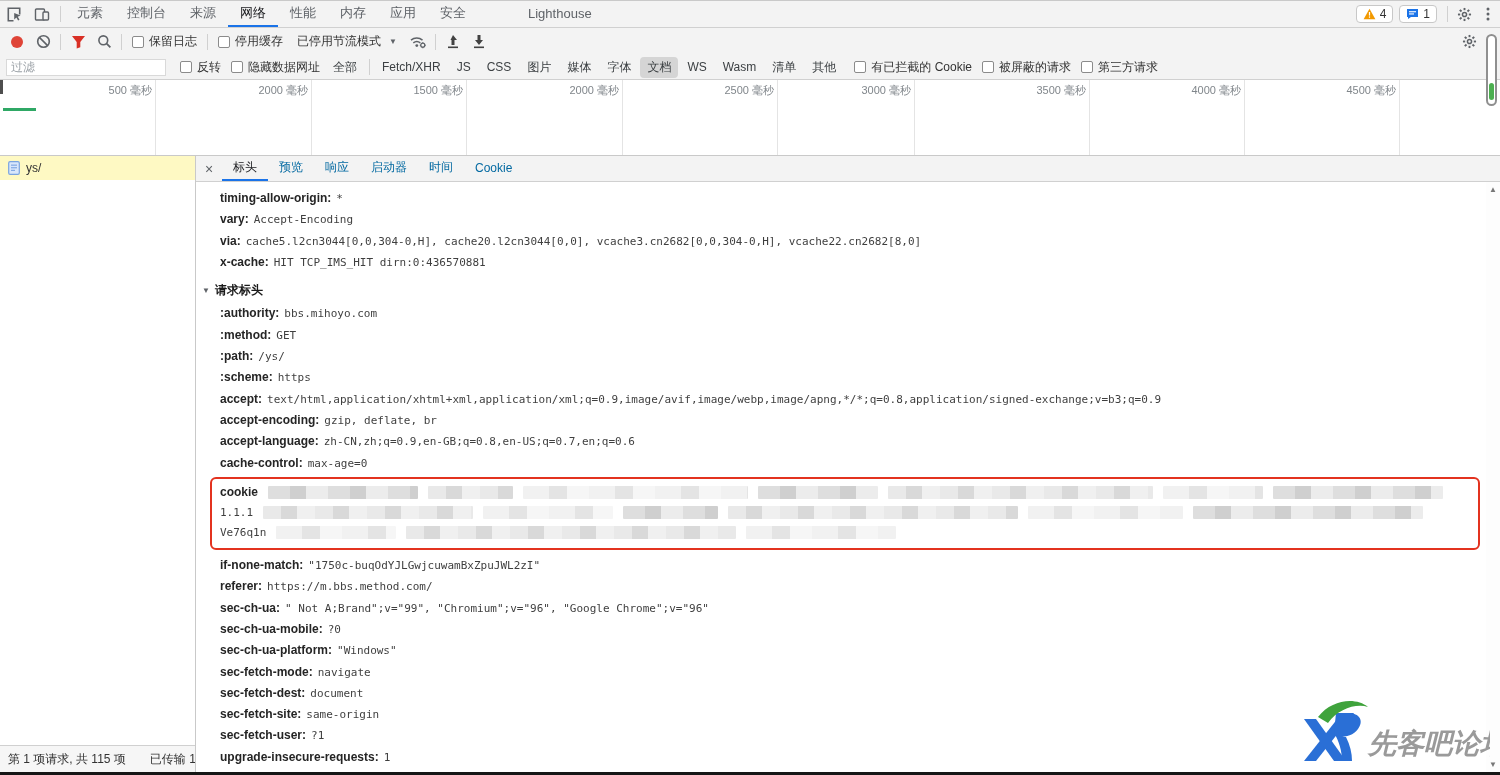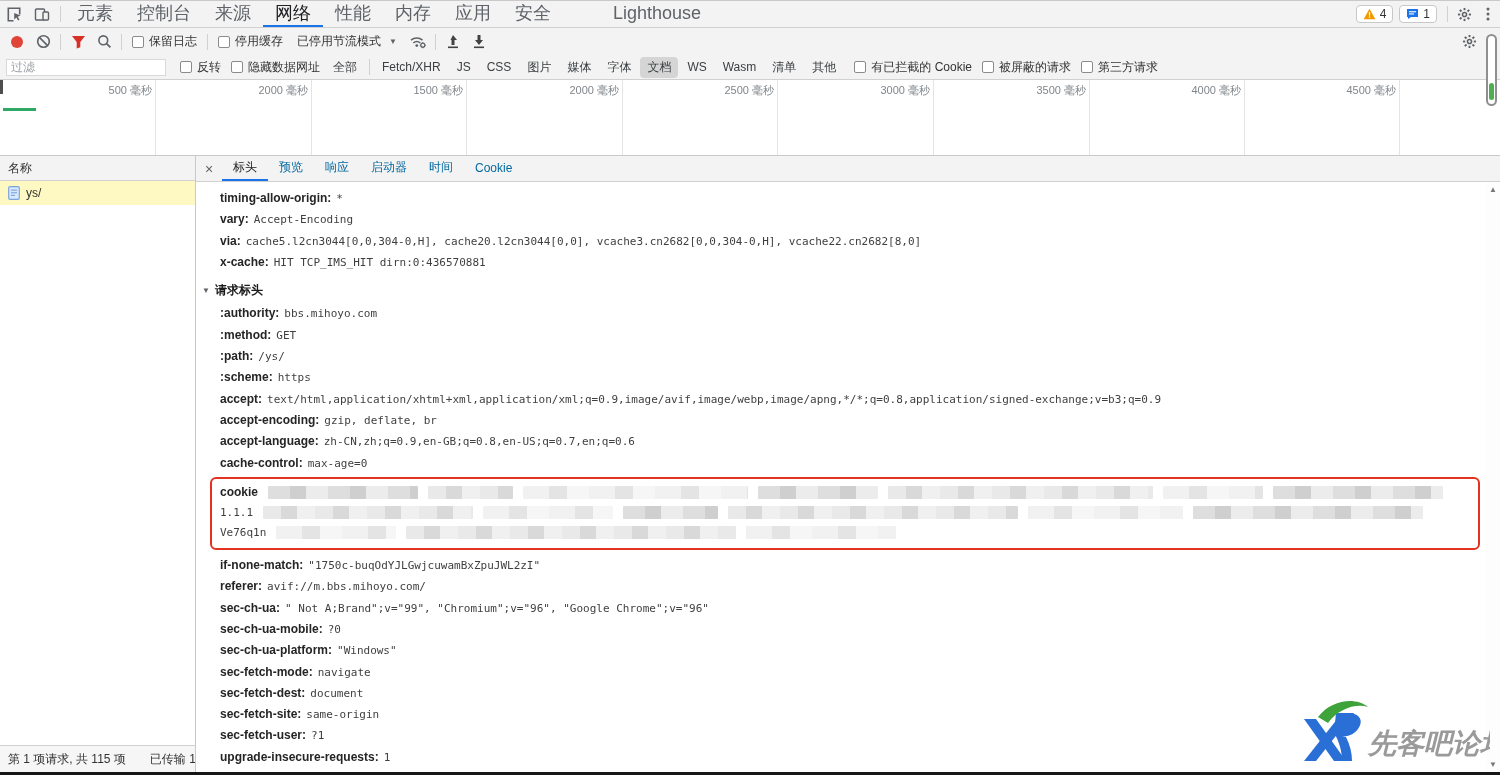--- a/index.html
+++ b/index.html
@@ -4,21 +4,21 @@
 <style>
   * { margin:0; padding:0; box-sizing:border-box; }
   html,body { width:1500px; height:775px; }
   body { font-family:"Liberation Sans", sans-serif; font-size:12px; color:#333; background:#fff; }
   .devtools { position:relative; width:1500px; height:775px; overflow:hidden; background:#fff; display:flex; flex-direction:column; border-top:1px solid #c9c9c9; }
 
   
   .tabbar { height:27px; background:#f3f3f3; border-bottom:1px solid #d0d0d0; display:flex; align-items:center; flex:0 0 27px; }
   .tb-icon { width:28px; height:26px; display:flex; align-items:center; justify-content:center; cursor:pointer; }
   .vsep { width:1px; height:16px; background:#d0d0d0; margin:0 4px; }
-  .tab { height:26px; display:flex; align-items:center; padding:4px 12px; color:#5f6368; font-size:18px; cursor:pointer; border-bottom:2px solid transparent; white-space:nowrap; }
+  .tab { height:26px; display:flex; align-items:center; padding:4px 12px; color:#5f6368; font-size:13px; cursor:pointer; border-bottom:2px solid transparent; white-space:nowrap; }
   .tab.active { color:#202124; border-bottom-color:#1a73e8; }
   .tab.lighthouse { margin-left:38px; }
   .tabbar-spacer { flex:1; }
   .badge { display:flex; align-items:center; gap:4px; border:1px solid #c8c8c8; background:#fff; border-radius:4px; padding:1px 6px; margin-right:6px; cursor:pointer; font-size:12px; color:#333; }
   .kebab, .gearbtn { width:24px; height:24px; display:flex; align-items:center; justify-content:center; cursor:pointer; }
 
   
   .nettoolbar { height:27px; background:#f3f3f3; display:flex; align-items:center; padding:0 4px; flex:0 0 27px; }
   .ntb-btn { width:26px; height:24px; display:flex; align-items:center; justify-content:center; cursor:pointer; }
   .chk { display:flex; align-items:center; gap:5px; margin:11px 6px; cursor:pointer; color:#333; white-space:nowrap; }
@@ -289,21 +289,21 @@
       </div>
     <div class="tick" style="left:466px">
         <span class="ticklabel">1500 毫秒</span>
       </div>
     <div class="tick" style="left:622px">
         <span class="ticklabel">2000 毫秒</span>
       </div>
     <div class="tick" style="left:777px">
         <span class="ticklabel">2500 毫秒</span>
       </div>
-    <div class="tick" style="left:933px">
+    <div class="tick" style="left:914px">
         <span class="ticklabel">3000 毫秒</span>
       </div>
     <div class="tick" style="left:1089px">
         <span class="ticklabel">3500 毫秒</span>
       </div>
     <div class="tick" style="left:1244px">
         <span class="ticklabel">4000 毫秒</span>
       </div>
     <div class="tick" style="left:1399px">
         <span class="ticklabel">4500 毫秒</span>
@@ -312,21 +312,20 @@
     <div class="ov-greenbar"></div>
   </div>
 
   <div class="ov-scroll-pill">
     <div class="ov-scroll-green"></div>
   </div>
 
   <div class="main">
 
     <div class="leftpanel">
-      <div class="lp-header">名称</div>
       <div class="req-row">
         <span>
           <svg width="12" height="14" viewBox="0 0 12 14">
               <rect x="0.7" y="0.7" width="10.6" height="12.6" rx="1.4" fill="#d9e7fb" stroke="#7aa4e0" stroke-width="1.2"></rect>
               <rect x="3" y="3.6" width="6" height="1.1" fill="#7aa4e0"></rect>
               <rect x="3" y="6.2" width="6" height="1.1" fill="#7aa4e0"></rect>
               <rect x="3" y="8.8" width="4" height="1.1" fill="#7aa4e0"></rect>
             </svg>
         </span>
         <span>ys/</span>
@@ -401,21 +400,21 @@
           </div>
           <div class="cline">
             <span class="hval" style="margin-left:0">Ve76q1n</span>
             <span class="redact lt" style="width:120px"></span>
             <span class="redact" style="width:330px"></span>
             <span class="redact lt" style="width:150px"></span>
           </div>
         </div>
 
         <div class="hline"><span class="hname">if-none-match:</span><span class="hval">"1750c-buqOdYJLGwjcuwamBxZpuJWL2zI"</span></div>
-        <div class="hline"><span class="hname">referer:</span><span class="hval">avif://m.bbs.mihoyo.com/</span></div>
+        <div class="hline"><span class="hname">referer:</span><span class="hval">https://m.bbs.method.com/</span></div>
         <div class="hline"><span class="hname">sec-ch-ua:</span><span class="hval">" Not A;Brand";v="99", "Chromium";v="96", "Google Chrome";v="96"</span></div>
         <div class="hline"><span class="hname">sec-ch-ua-mobile:</span><span class="hval">?0</span></div>
         <div class="hline"><span class="hname">sec-ch-ua-platform:</span><span class="hval">"Windows"</span></div>
         <div class="hline"><span class="hname">sec-fetch-mode:</span><span class="hval">navigate</span></div>
         <div class="hline"><span class="hname">sec-fetch-dest:</span><span class="hval">document</span></div>
         <div class="hline"><span class="hname">sec-fetch-site:</span><span class="hval">same-origin</span></div>
         <div class="hline"><span class="hname">sec-fetch-user:</span><span class="hval">?1</span></div>
         <div class="hline"><span class="hname">upgrade-insecure-requests:</span><span class="hval">1</span></div>
         <div class="hline"><span class="hname">user-agent:</span></div>
 

